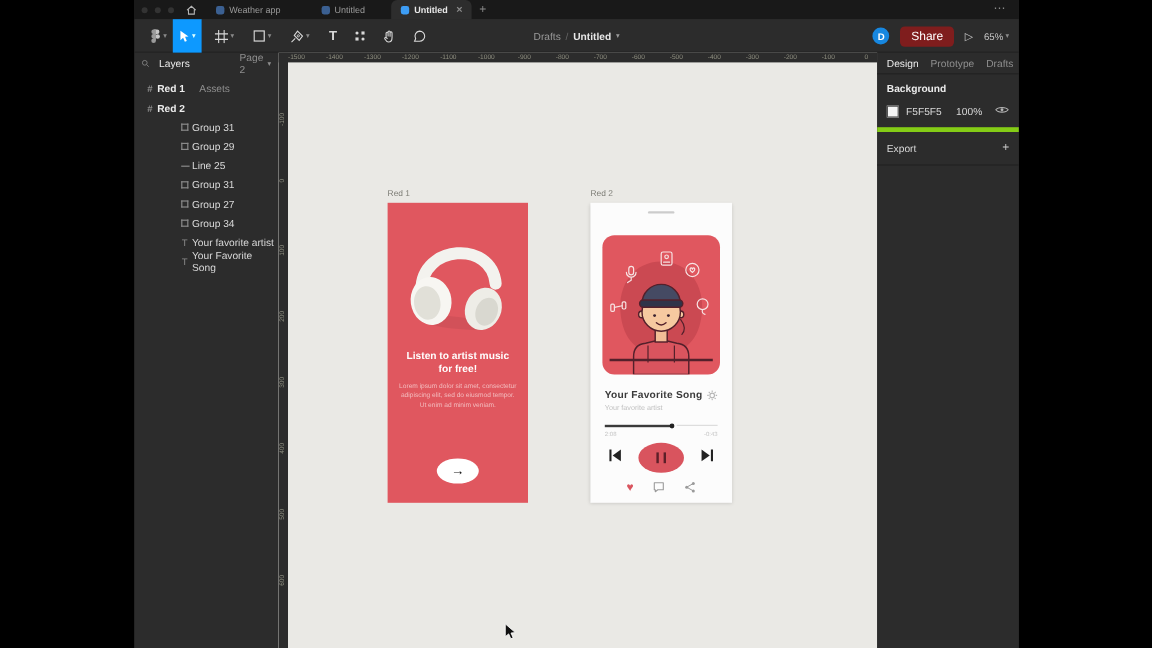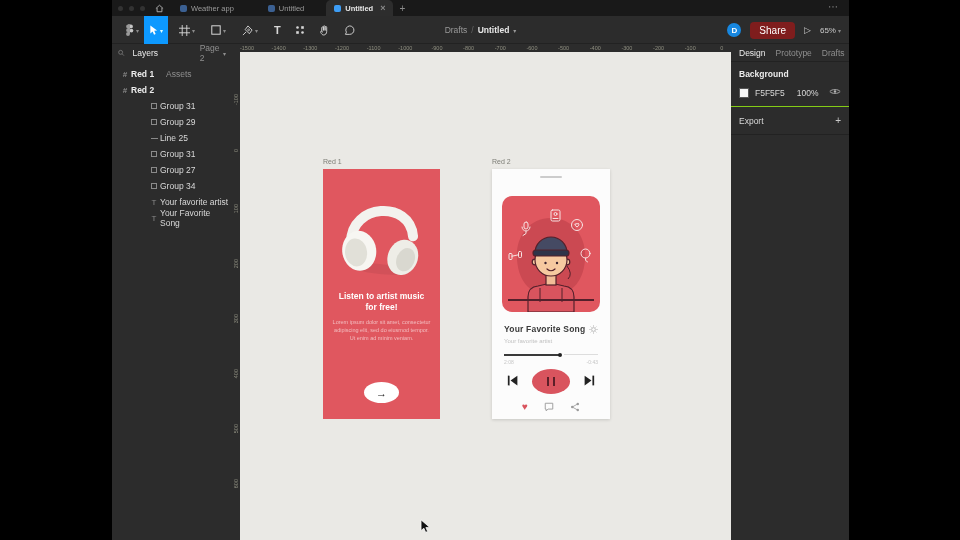--- a/index.html
+++ b/index.html
@@ -107,21 +107,21 @@
   #heart { color:#d9545e; font-size:10px; line-height:1; }
   #cursor { position:absolute; left:188px; top:475px; z-index:5; }
 
   
   #inspector { width:118px; height:496px; background:#2c2c2c; flex:none; position:relative;
                font-size:8.5px; }
   #inspector .itabs { height:18px; display:flex; align-items:center; gap:10px; padding:0 8px;
                       border-bottom:1px solid #222; }
   #inspector .itabs .on { color:#ececec; font-weight:normal;text-align:center; }
   #inspector .itabs .off { color:#8f8f8f; }
-  .isec { padding:7px 8px 8px; border-bottom:1px solid #84cc16; }
+  .isec { padding:7px 8px 8px; border-bottom:4px solid #84cc16; }
   .isec .stitle { color:#ececec; font-weight:bold; }
   .bgrow { display:flex; align-items:flex-start; margin-top:9px; color:#d9d9d9; }
   #swatch { width:10px; height:10px; background:#f5f5f5; border:1px solid #555; margin-right:6px; }
   .bgrow .pct { margin-left:12px; }
   .bgrow .eye { margin-left:auto; display:flex; }
   .exprow { display:flex; align-items:center; color:#d9d9d9; padding:8px; border-bottom:1px solid #222; }
   .exprow .plus { margin-left:auto; color:#c9c9c9; font-size:10px; }
 </style>
 </head>
 <body>

